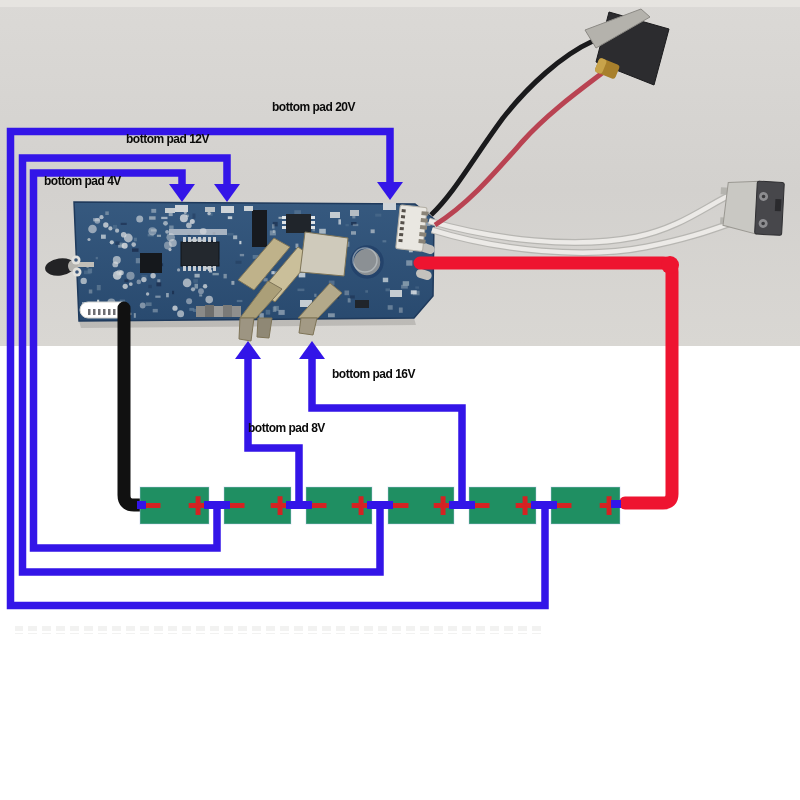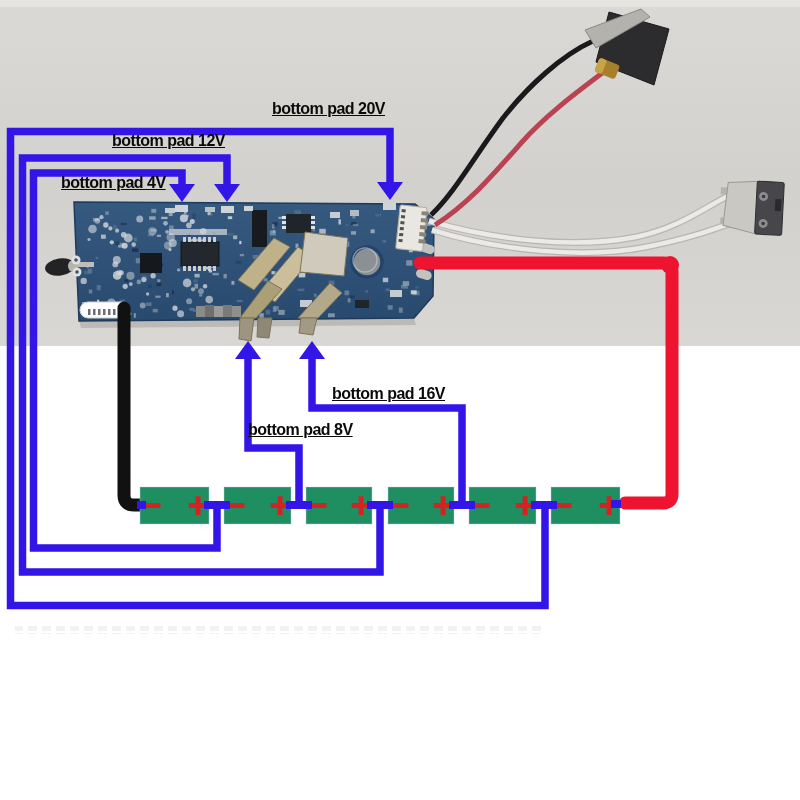--- a/index.html
+++ b/index.html
@@ -4,22 +4,22 @@
 <style>
   :root{
     --wireBlue:#3315e8; --wireRed:#ee1430; --wireBlack:#111111;
     --cellGreen:#1f8f62; --terminalRed:#d42323;
     --photoBg:#d5d3d0; --pcbBlue:#30517a; --labelColor:#0a0a0a;
   }
   html,body{margin:0;padding:0;background:#ffffff;}
   #stage{position:relative;width:800px;height:800px;overflow:hidden;
          font-family:"Liberation Sans",sans-serif;background:#ffffff;}
   #scene{position:absolute;left:0;top:0;}
-  .pad-label{position:absolute;font-weight:700;font-size:16px;line-height:1;
-             letter-spacing:-0.5px;color:var(--labelColor);white-space:nowrap;text-decoration:underline;}
+  .pad-label{position:absolute;font-weight:700;font-size:12px;line-height:1;
+             letter-spacing:-0.5px;color:var(--labelColor);white-space:nowrap;}
   .wire-blue{stroke:var(--wireBlue);fill:none;stroke-width:7.5;stroke-linejoin:miter;}
   .arrowhead{fill:var(--wireBlue);}
   .jbar{fill:var(--wireBlue);}
   .wire-black{stroke:var(--wireBlack);fill:none;stroke-width:13;stroke-linecap:round;stroke-linejoin:round;}
   .wire-red{stroke:var(--wireRed);fill:none;stroke-width:13;stroke-linecap:round;stroke-linejoin:round;}
   .cell{fill:var(--cellGreen);stroke:#b9c6e6;stroke-opacity:.45;stroke-width:1;}
   .term{fill:var(--terminalRed);stroke:var(--terminalRed);stroke-width:1.8;
         font-family:"DejaVu Sans",sans-serif;font-weight:bold;font-size:27px;text-anchor:middle;}
 </style>
 </head>
@@ -484,18 +484,18 @@
     <rect class="jbar" x="204" y="501" width="26" height="8"></rect>
     <rect class="jbar" x="286" y="501" width="26" height="8"></rect>
     <rect class="jbar" x="367" y="501" width="26" height="8"></rect>
     <rect class="jbar" x="449" y="501" width="26" height="8"></rect>
     <rect class="jbar" x="531" y="501" width="26" height="8"></rect>
     <rect class="jbar" x="611" y="500" width="10" height="8"></rect>
   </g>
 </svg>
 
 <div class="pad-label" style="left:272px;top:101px">bottom pad 20V</div>
-<div class="pad-label" style="left:112px;top:133px">bottom pad 12V</div>
-<div class="pad-label" style="left:61px;top:175px">bottom pad 4V</div>
-<div class="pad-label" style="left:332px;top:386px">bottom pad 16V</div>
+<div class="pad-label" style="left:126px;top:133px">bottom pad 12V</div>
+<div class="pad-label" style="left:44px;top:175px">bottom pad 4V</div>
+<div class="pad-label" style="left:332px;top:368px">bottom pad 16V</div>
 <div class="pad-label" style="left:248px;top:422px">bottom pad 8V</div>
 
 </div>
 
 </body></html>

